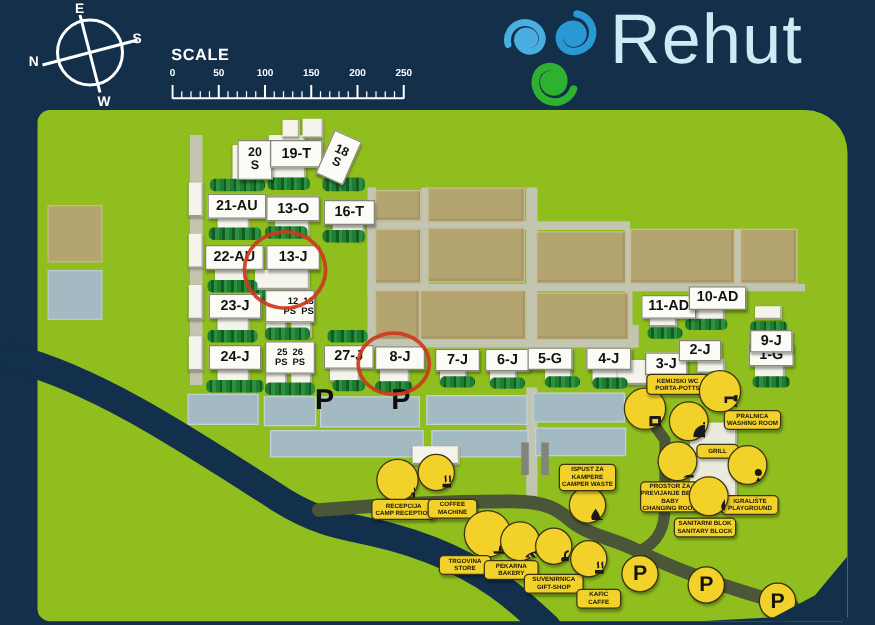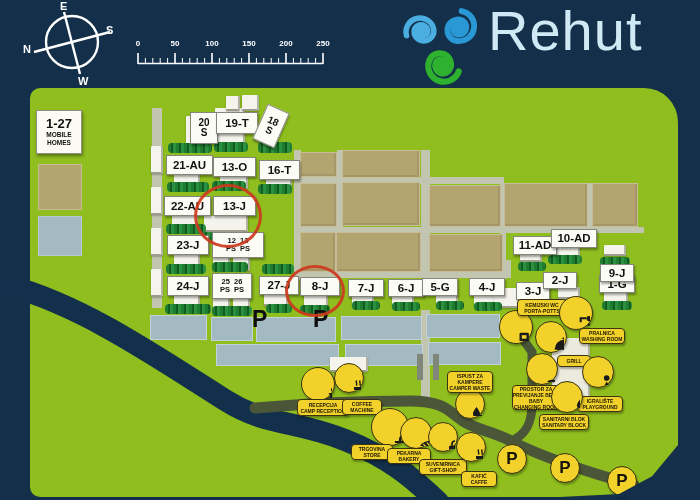--- a/index.html
+++ b/index.html
@@ -150,20 +150,21 @@
     <line x1="54" y1="12" x2="70" y2="74" stroke="#fff" stroke-width="2.4"></line>
     <line x1="24" y1="52" x2="100" y2="32" stroke="#fff" stroke-width="2.4"></line>
     <circle cx="62" cy="42" r="26" stroke="#fff" stroke-width="2.4" fill="none"></circle>
     <text x="50" y="10" fill="#fff" font-size="11" font-weight="bold">E</text>
     <text x="96" y="34" fill="#fff" font-size="11" font-weight="bold">S</text>
     <text x="13" y="53" fill="#fff" font-size="11" font-weight="bold">N</text>
     <text x="68" y="85" fill="#fff" font-size="11" font-weight="bold">W</text>
   </svg>
 
   <div class="scale">
+    <div class="scale-title">SCALE</div>
     <div class="scale-nums">
         <span style="left: 1px;">0</span>
         <span style="left: 38px;">50</span>
         <span style="left: 75px;">100</span>
         <span style="left: 112px;">150</span>
         <span style="left: 149px;">200</span>
         <span style="left: 186px;">250</span>
       </div>
     <svg width="190" height="16">
         <path d="M1 13.5 H186" stroke="#fff" stroke-width="1.6"></path>
@@ -183,25 +184,20 @@
 
   <div class="map"></div>
 
   <div class="items">
     <svg class="roads-svg" width="700" height="500">
       <path d="M 10 286 C 80 305 150 352 225 400 C 268 427 292 419 345 440 C 388 457 412 477 438 502" stroke="#12304b" stroke-width="22" fill="none" stroke-linecap="round"></path>
       <path d="M 255 408 C 300 404 360 401 410 401 C 446 401 450 413 463 421 C 477 430 492 431 511 441 C 538 455 580 470 634 485" stroke="#4b5638" stroke-width="11" fill="none" stroke-linecap="round"></path>
       <path d="M 511 441 C 528 434 532 420 532 404 L 532 352 L 517 331" stroke="#4b5638" stroke-width="9" fill="none" stroke-linecap="round"></path>
     </svg>
 
-    <div class="legend-box">
-      <div class="legend-range">1-27</div>
-      <div class="legend-line">MOBILE</div>
-      <div class="legend-line">HOMES</div>
-    </div>
     <div class="legend-swatch tan"></div>
     <div class="legend-swatch blue"></div>
   <div class="gray-road" style="left: 152px; top: 108px; width: 10px; height: 200px;"></div>
       <div class="gray-road" style="left: 294px; top: 150px; width: 7px; height: 130px;"></div>
       <div class="gray-road" style="left: 337px; top: 150px; width: 6px; height: 127px;"></div>
       <div class="gray-road" style="left: 421px; top: 150px; width: 9px; height: 128px;"></div>
       <div class="gray-road" style="left: 500px; top: 183px; width: 6px; height: 96px;"></div>
       <div class="gray-road" style="left: 588px; top: 183px; width: 6px; height: 46px;"></div>
       <div class="gray-road" style="left: 294px; top: 177px; width: 210px; height: 7px;"></div>
       <div class="gray-road" style="left: 294px; top: 227px; width: 350px; height: 6px;"></div>
@@ -292,21 +288,21 @@
       <div class="hedge" style="left: 602px; top: 301px; width: 30px; height: 9px;"></div>
       <div class="plot" style="left: 190px; top: 112px; width: 28px; height: 32px; font-size: 10px;"><div>20</div><div>S</div></div>
       <div class="plot" style="left: 216px; top: 112px; width: 42px; height: 22px;"><div>19-T</div></div>
       <div class="plot" style="left: 259px; top: 107px; width: 24px; height: 38px; transform: rotate(24deg); font-size: 10px;"><div>18</div><div>S</div></div>
       <div class="plot" style="left: 166px; top: 155px; width: 47px; height: 20px;"><div>21-AU</div></div>
       <div class="plot" style="left: 213px; top: 157px; width: 43px; height: 20px;"><div>13-O</div></div>
       <div class="plot" style="left: 259px; top: 160px; width: 41px; height: 20px;"><div>16-T</div></div>
       <div class="plot" style="left: 164px; top: 196px; width: 47px; height: 20px;"><div>22-AU</div></div>
       <div class="plot" style="left: 213px; top: 196px; width: 43px; height: 20px;"><div>13-J</div></div>
       <div class="plot" style="left: 167px; top: 235px; width: 42px; height: 20px;"><div>23-J</div></div>
-      <div class="plot" style="left: 212px; top: 232px; width: 52px; height: 26px; font-size: 7.5px;"><div>12  13</div><div>PS  PS</div></div>
+      <div class="plot" style="left: 212px; top: 232px; width: 40px; height: 26px; font-size: 7.5px; align-items: flex-end;"><div>12  13</div><div>PS  PS</div></div>
       <div class="plot" style="left: 167px; top: 276px; width: 42px; height: 20px; text-align: right;"><div>24-J</div></div>
       <div class="plot" style="left: 212px; top: 273px; width: 40px; height: 26px; font-size: 7.5px;"><div>25  26</div><div>PS  PS</div></div>
       <div class="plot" style="left: 259px; top: 276px; width: 40px; height: 19px;"><div>27-J</div></div>
       <div class="plot" style="left: 300px; top: 277px; width: 40px; height: 19px;"><div>8-J</div></div>
       <div class="plot" style="left: 348px; top: 279px; width: 36px; height: 18px;"><div>7-J</div></div>
       <div class="plot" style="left: 388px; top: 279px; width: 36px; height: 18px;"><div>6-J</div></div>
       <div class="plot" style="left: 422px; top: 278px; width: 36px; height: 18px;"><div>5-G</div></div>
       <div class="plot" style="left: 469px; top: 278px; width: 36px; height: 18px;"><div>4-J</div></div>
       <div class="plot" style="left: 516px; top: 282px; width: 34px; height: 18px;"><div>3-J</div></div>
       <div class="plot" style="left: 543px; top: 272px; width: 34px; height: 17px;"><div>2-J</div></div>

